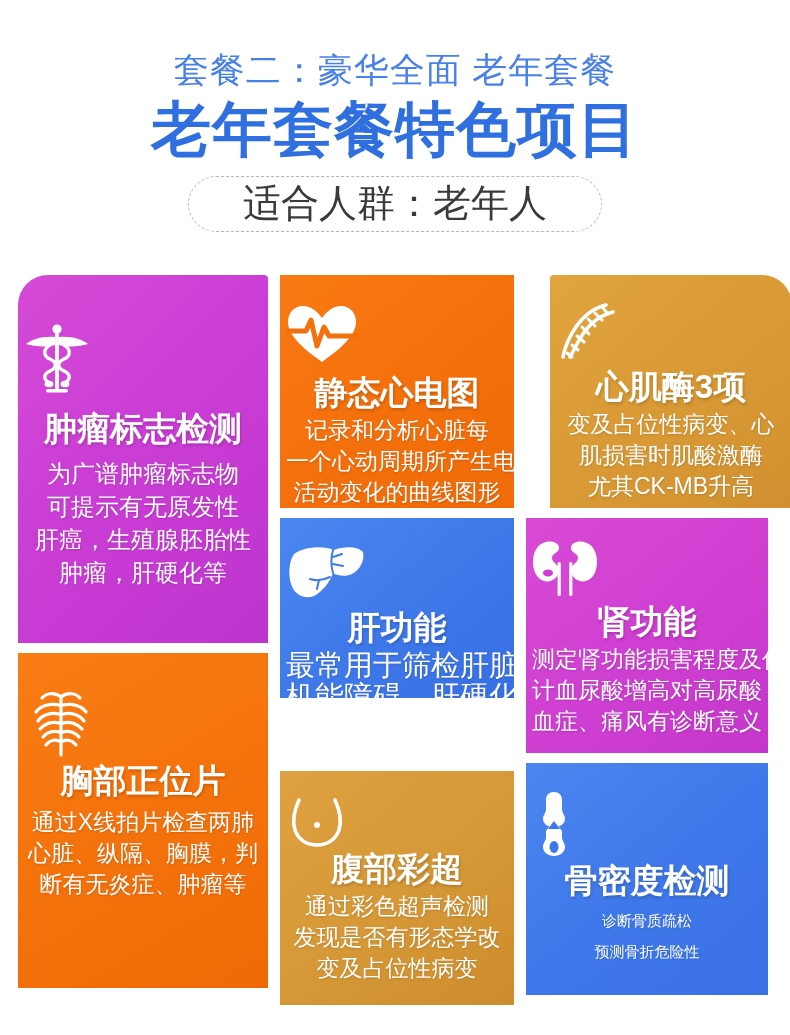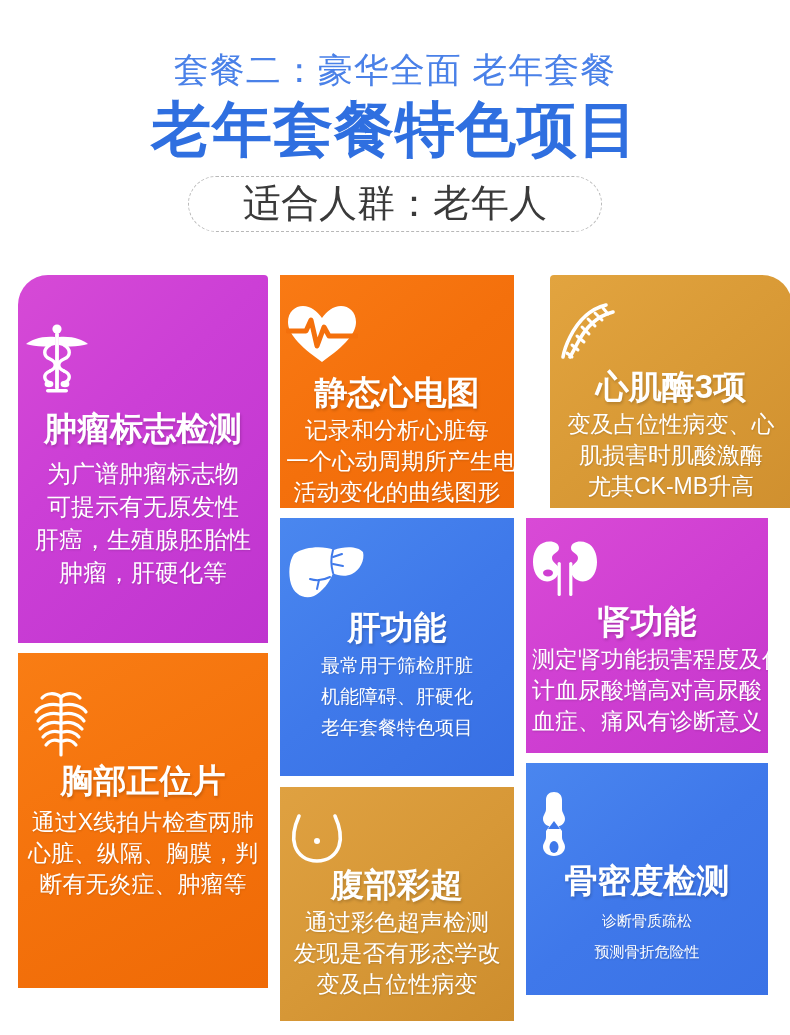--- a/index.html
+++ b/index.html
@@ -111,45 +111,45 @@
     left: 532px; top: 0; width: 242px; height: 233px;
     border-top-right-radius: 30px;
     border-top-left-radius: 4px;
     background: linear-gradient(140deg, #e2a43f 0%, #d99a36 50%, #d0902f 100%);
   }
   #card-enzyme .icon { margin-top: 24px; }
   #card-enzyme .title { font-size: 33px; line-height: 40px; margin-top: 4px; }
   #card-enzyme .desc { font-size: 23px; line-height: 31px; margin-top: 2px; }
 
   #card-liver {
-    left: 262px; top: 243px; width: 234px; height: 258px;
+    left: 262px; top: 243px; width: 234px; height: 180px;
     background: linear-gradient(140deg, #4a87ef 0%, #3f79ea 50%, #376fe4 100%);
   }
   #card-liver .icon { margin-top: 26px; }
   #card-liver .title { font-size: 33px; line-height: 40px; margin-top: 6px; }
-  #card-liver .desc { font-size: 19px; line-height: 31px; margin-top: 2px; }
+  #card-liver .desc { font-size: 29px; line-height: 31px; margin-top: 2px; }
 
   #card-kidney {
     left: 508px; top: 243px; width: 242px; height: 235px;
     background: linear-gradient(140deg, #d94ad6 0%, #cf3fd2 50%, #c536cb 100%);
   }
   #card-kidney .icon { margin-top: 22px; }
   #card-kidney .title { font-size: 33px; line-height: 40px; margin-top: 4px; }
   #card-kidney .desc { font-size: 23px; line-height: 31px; margin-top: 2px; }
 
   #card-chest {
     left: 0; top: 378px; width: 250px; height: 335px;
     background: linear-gradient(150deg, #f97d14 0%, #f4720c 50%, #ef6a06 100%);
   }
   #card-chest .icon { margin-top: 38px; }
   #card-chest .title { font-size: 33px; line-height: 40px; margin-top: 2px; }
   #card-chest .desc { font-size: 23px; line-height: 31px; margin-top: 6px; }
 
   #card-abdo {
-    left: 262px; top: 512px; width: 234px; height: 234px;
+    left: 262px; top: 496px; width: 234px; height: 234px;
     background: linear-gradient(140deg, #dfa141 0%, #d79837 50%, #cd8d2d 100%);
   }
   #card-abdo .icon { margin-top: 26px; }
   #card-abdo .title { font-size: 33px; line-height: 40px; margin-top: 0px; }
   #card-abdo .desc { font-size: 23px; line-height: 31px; margin-top: 2px; }
 
   #card-bone {
     left: 508px; top: 488px; width: 242px; height: 232px;
     background: linear-gradient(140deg, #4a86ef 0%, #3f78ea 50%, #3a72e6 100%);
   }

